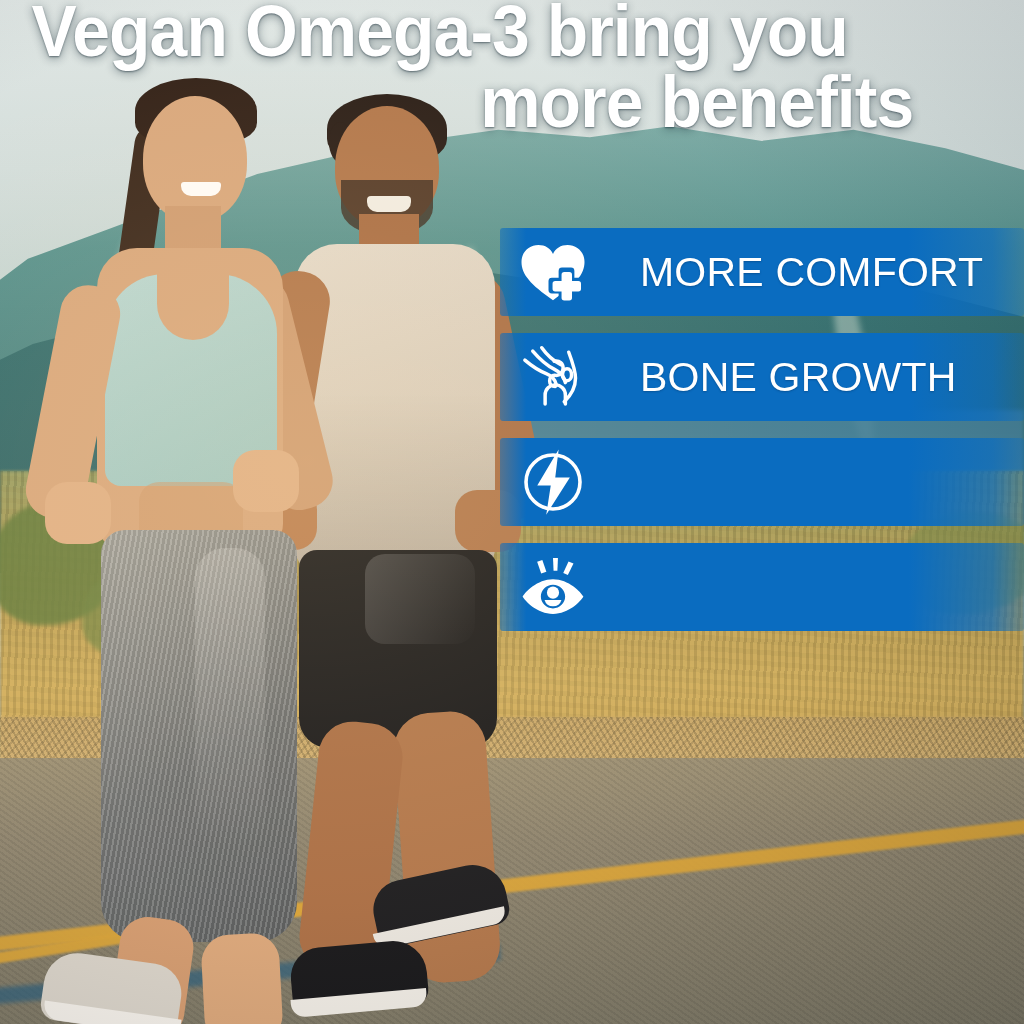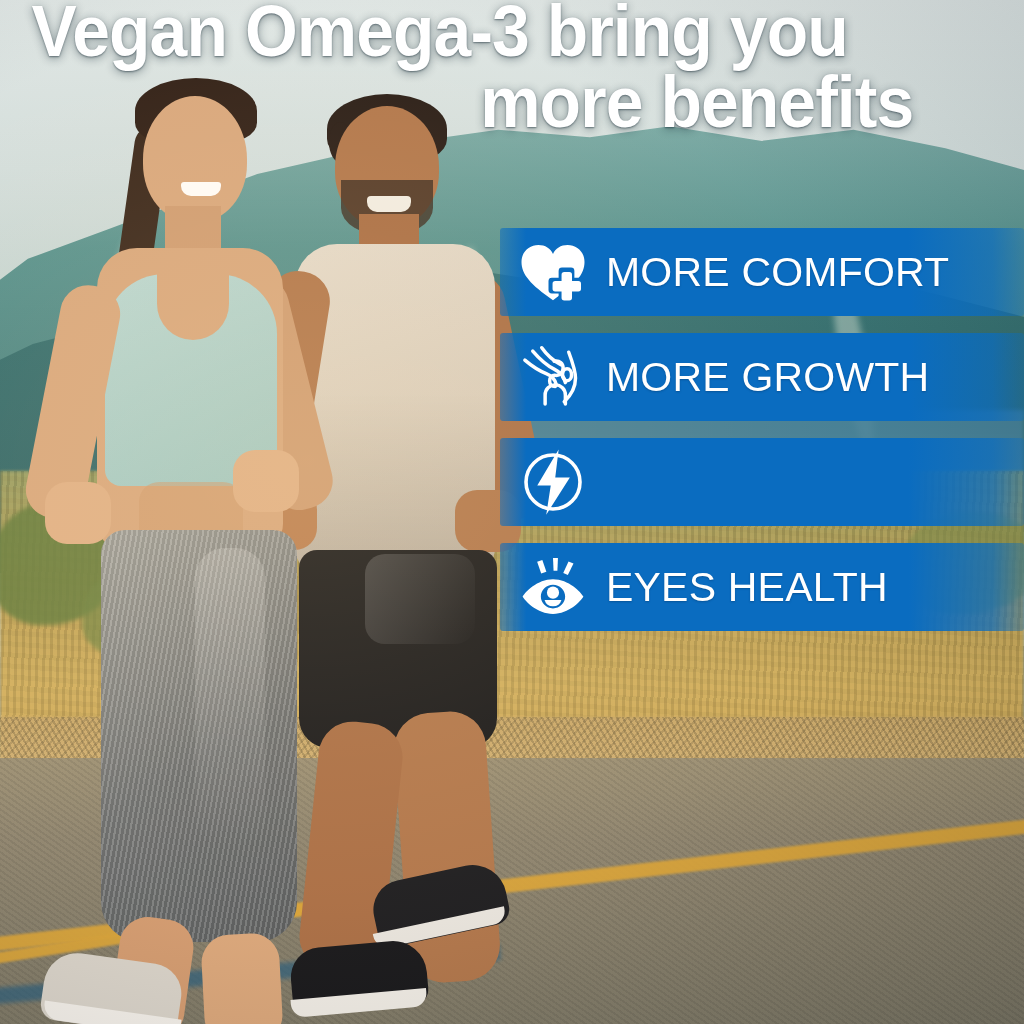--- a/index.html
+++ b/index.html
@@ -171,20 +171,21 @@
   
   .benefits{
     position:absolute;left:500px;top:228px;width:524px;
   }
   .bar{
     position:relative;
     height:88px;margin-bottom:17px;
     display:flex;align-items:center;
     padding-left:14px;
     box-sizing:border-box;
+    gap:34px;
   }
   .bar::before{
     content:"";position:absolute;inset:0;
     background:linear-gradient(90deg,rgba(10,108,192,.55) 0%,#0a6cc0 5%,#0a6cc0 78%,rgba(10,108,192,.72) 94%,rgba(10,108,192,.35) 100%);
     border-radius:3px;
     z-index:0;
   }
   .bar .ic{position:relative;z-index:1;width:78px;height:78px;flex:0 0 78px;display:flex;align-items:center;justify-content:center;}
   .bar .ic svg{width:72px;height:72px;display:block;}
   .bar .lbl{
@@ -299,21 +300,21 @@
         <svg viewBox="0 0 64 64" aria-hidden="true" fill="none" stroke="#fff" stroke-width="3.1" stroke-linecap="round" stroke-linejoin="round">
           <path d="M14 9 C20 16 27 22 33 25 C38 27.5 42 31 43 37"></path>
           <path d="M7 17 C14 23 21 27 26 29 C31 31 34 34 35 39"></path>
           <path d="M22 6 C27 13 33 18 39 21"></path>
           <path d="M33 18 c5 -1 8 2 8 6 c0 4 -3 7 -7 6.5 c-3 -.5 -5 2 -5 5 c0 3 2 5 5 5"></path>
           <path d="M46 10 C49 18 52 26 52 33 C52 41 48 48 42 54"></path>
           <ellipse cx="44.5" cy="30" rx="4" ry="5.4"></ellipse>
           <path d="M25 56 v-8 c0 -5 4 -9 9 -9 c5 0 9 4 9 9 v8"></path>
         </svg>
       </span>
-      <span class="lbl">MORE GROWTH</span>
+      <span class="lbl">BONE GROWTH</span>
     </div>
 
     <div class="bar">
       <span class="ic">
         <svg viewBox="0 0 64 64" aria-hidden="true">
           <circle cx="32" cy="32" r="24" fill="none" stroke="#fff" stroke-width="3.2"></circle>
           <path fill="#fff" d="M37 3 L18 35 h12 L26 61 L47 28 H34 Z"></path>
         </svg>
       </span>
     </div>
@@ -322,18 +323,17 @@
       <span class="ic">
         <svg viewBox="0 0 64 64" aria-hidden="true">
           <path fill="#fff" d="M22.5 8 l3.6 10.4 -4.6 1.6 -3.6 -10.4 Z"></path>
           <path fill="#fff" d="M32 6.2 h4.4 l-.5 11.3 h-3.4 Z"></path>
           <path fill="#fff" d="M45.8 9.3 l4.4 1.8 -5 10.2 -4.1 -1.7 Z"></path>
           <path fill="#fff" d="M32 25 C18 25 7 36.5 5 40.5 C7 44.5 18 56 32 56 C46 56 57 44.5 59 40.5 C57 36.5 46 25 32 25 Z M32 30 c6 0 10.8 4.7 10.8 10.5 S38 51 32 51 s-10.8 -4.7 -10.8 -10.5 S26 30 32 30 Z"></path>
           <circle cx="32" cy="37" r="5.4" fill="#fff"></circle>
           <path fill="#fff" d="M24.5 43.5 a7.8 7.8 0 0 0 15 0 Z"></path>
         </svg>
       </span>
-      <span class="lbl">EYES HEALTH</span>
     </div>
 
 
   </div>
 </div>
 
 </body></html>

